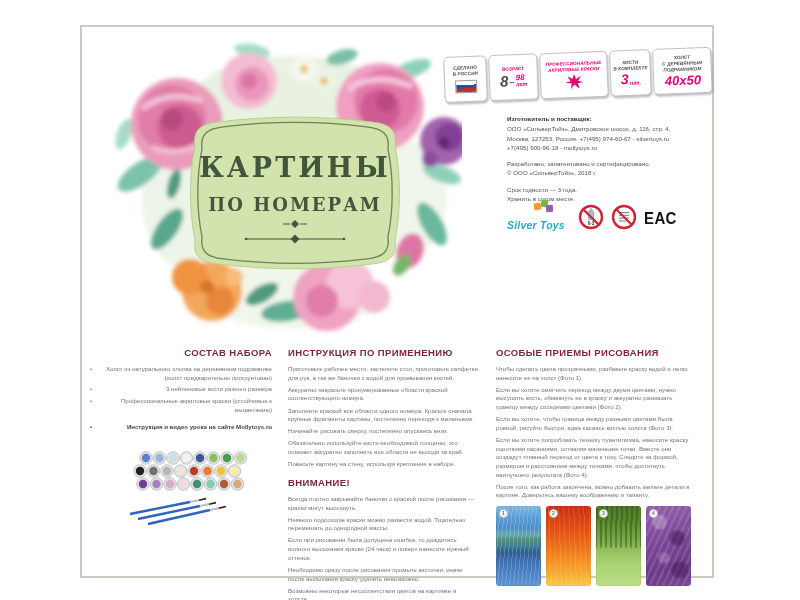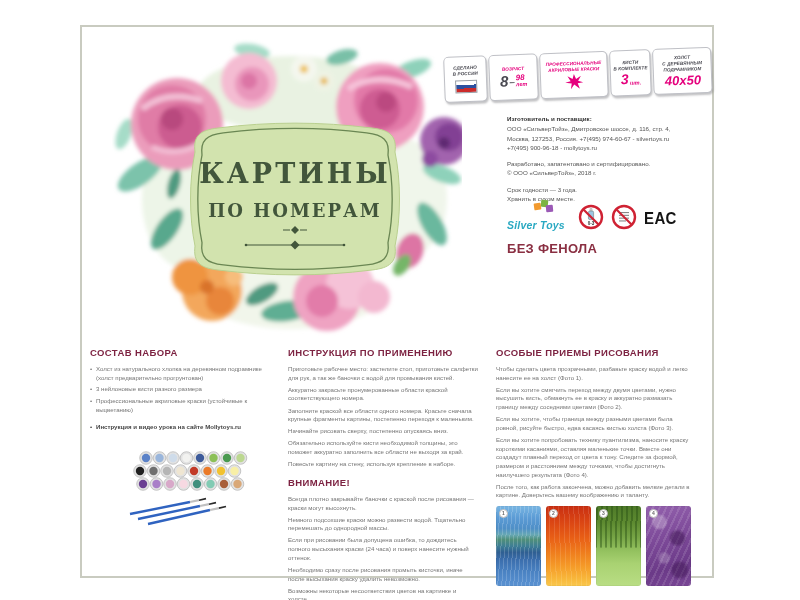--- a/index.html
+++ b/index.html
@@ -1,21 +1,21 @@
 <!DOCTYPE html>
 <html><head>
 <meta charset="utf-8">
 <style>
   html,body{margin:0;padding:0;}
   body{width:800px;height:600px;background:#ffffff;font-family:"Liberation Sans",sans-serif;position:relative;overflow:hidden;}
   .sheet{position:absolute;left:80px;top:25px;width:630px;height:549px;border:2px solid #c9cbc0;background:#fff;}
 
   
   .wreath{position:absolute;left:30px;top:12px;width:350px;height:300px;}
-  .plaque{position:absolute;left:102px;top:92px;width:222px;height:160px;}
+  .plaque{position:absolute;left:102px;top:86px;width:222px;height:160px;}
   .plaque svg{width:100%;height:100%;}
 
   
   .badges{position:absolute;left:362px;top:30px;width:268px;display:flex;gap:2px;transform:rotate(-2.2deg);transform-origin:left center;}
   .badge{background:#fff;border:1px solid #bfc0c6;border-radius:5px;box-shadow:1px 2px 2px rgba(120,120,125,.45);display:flex;flex-direction:column;align-items:center;justify-content:center;height:46px;padding:2px 1px;text-align:center;box-sizing:border-box;}
   .b1{width:44px}.b2{width:50px}.b3{width:70px}.b4{width:42px}.b5{width:60px}
   .b-label{font-size:4.6px;font-weight:bold;font-style:italic;color:#4a4a52;line-height:1.25;letter-spacing:.1px;}
   .magenta{color:#e5007d;}
   .flag{width:22px;height:13px;margin-top:3px;border:1px solid #9aa0a8;box-sizing:border-box;background:linear-gradient(180deg,#ffffff 0 33%,#2d50a0 33% 66%,#cc2b2b 66% 100%);}
   .b-value{display:flex;align-items:flex-end;justify-content:center;gap:1px;margin-top:1px;}
@@ -39,21 +39,21 @@
   .st-logo{position:relative;width:64px;height:36px;}
   .st-cubes{position:absolute;left:26px;top:0;}
   .st-text{position:absolute;left:0;bottom:4px;font-size:10.5px;font-weight:bold;font-style:italic;color:#2aa9c2;letter-spacing:.2px;}
   .eac{font-size:15px;font-weight:bold;color:#141414;letter-spacing:.5px;transform:scaleY(1.15);}
 
   
   .claim{position:absolute;left:425px;top:214px;font-size:13px;font-weight:bold;color:#8a2f42;line-height:1.2;letter-spacing:.3px;}
 
   
   .col{position:absolute;top:320px;}
-  .col1{left:8px;width:182px;}
+  .col1{left:8px;width:182px;text-align:right;}
   .col2{left:206px;width:190px;}
   .col3{left:414px;width:200px;}
   .col-title{font-size:9.5px;font-weight:bold;color:#7d2342;letter-spacing:.4px;margin:0 0 7px;}
   .col p{font-size:6.1px;color:#757575;line-height:1.42;margin:0 0 3.5px;}
   .col1 ul{margin:0;padding:0;list-style:none;}
   .col1 li{font-size:6.1px;color:#757575;line-height:1.42;margin-bottom:3px;padding-left:6px;position:relative;}
   .col1 li::before{content:"•";position:absolute;left:0;color:#757575;}
   .note{font-size:6.1px;font-weight:bold;color:#454545;margin-top:9px;padding-left:6px;position:relative;line-height:1.42;}
   .note::before{content:"•";position:absolute;left:0;color:#454545;}
   .paints{margin-top:12px;margin-left:22px;display:block;}
@@ -224,21 +224,20 @@
       <rect x="8" y="8" width="10" height="1.1" fill="#888"></rect>
       <rect x="8" y="10.8" width="10" height="1.1" fill="#888"></rect>
       <rect x="8" y="13.6" width="10" height="1.1" fill="#888"></rect>
       <rect x="8" y="16.4" width="7" height="1.1" fill="#888"></rect>
       <line x1="5.2" y1="5.2" x2="20.8" y2="20.8" stroke="#cf2233" stroke-width="2"></line>
     </svg>
     <div class="eac">ЕАС</div>
   </div>
 
   <div class="claim">
-    <div>БЕЗ ФЕНОЛА</div>
   </div>
 
   <div class="col col1">
     <div class="col-title">СОСТАВ НАБОРА</div>
     <ul>
       <li>Холст из натурального хлопка на деревянном подрамнике (холст предварительно прогрунтован)</li>
       <li>3 нейлоновые кисти разного размера</li>
       <li>Профессиональные акриловые краски (устойчивые к выцветанию)</li>
     </ul>
     <div class="note">Инструкция и видео урока на сайте Mollytoys.ru</div>

